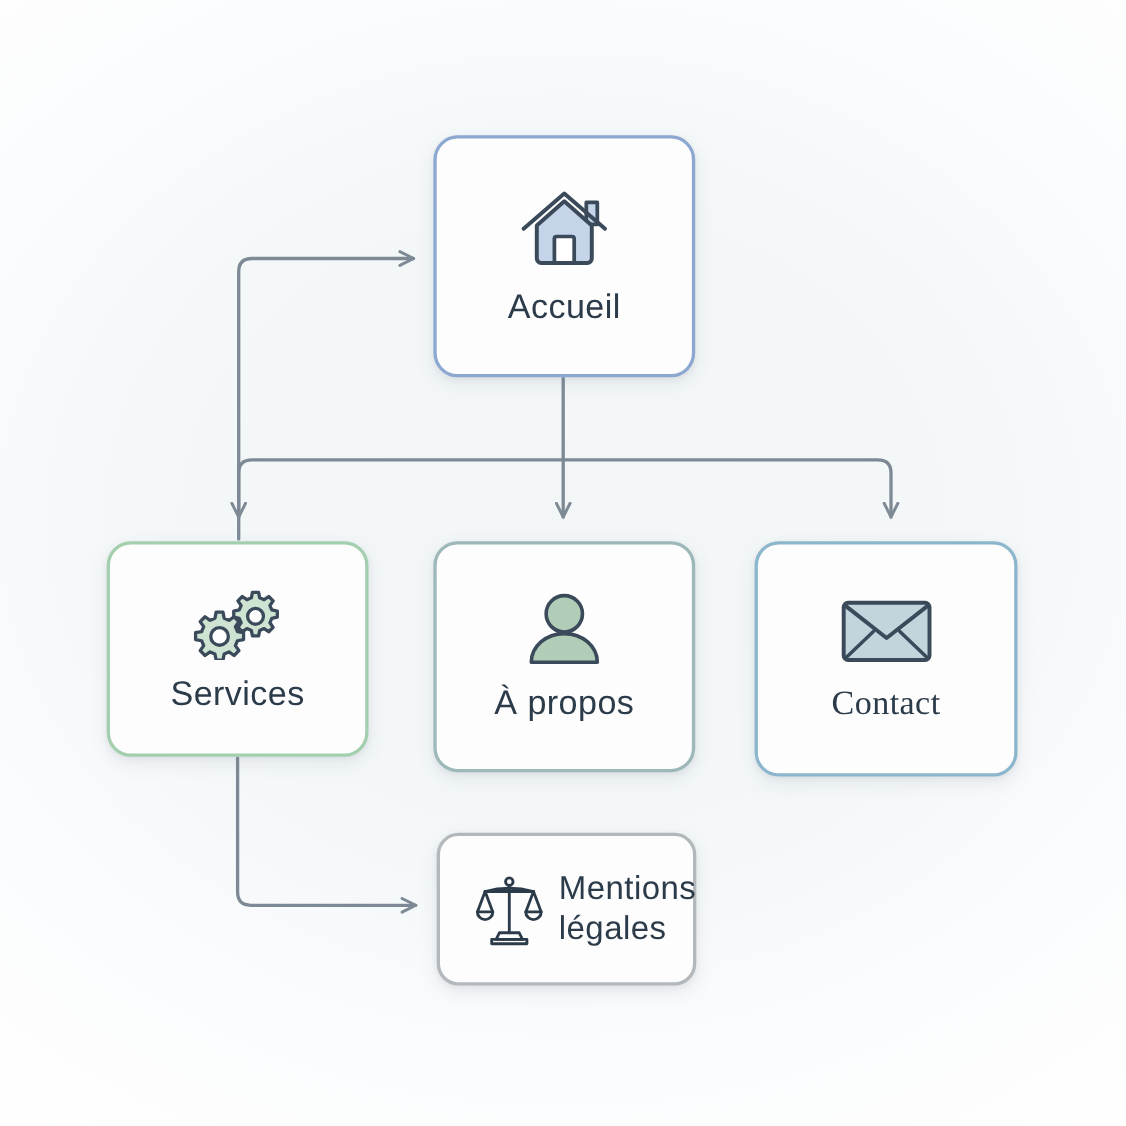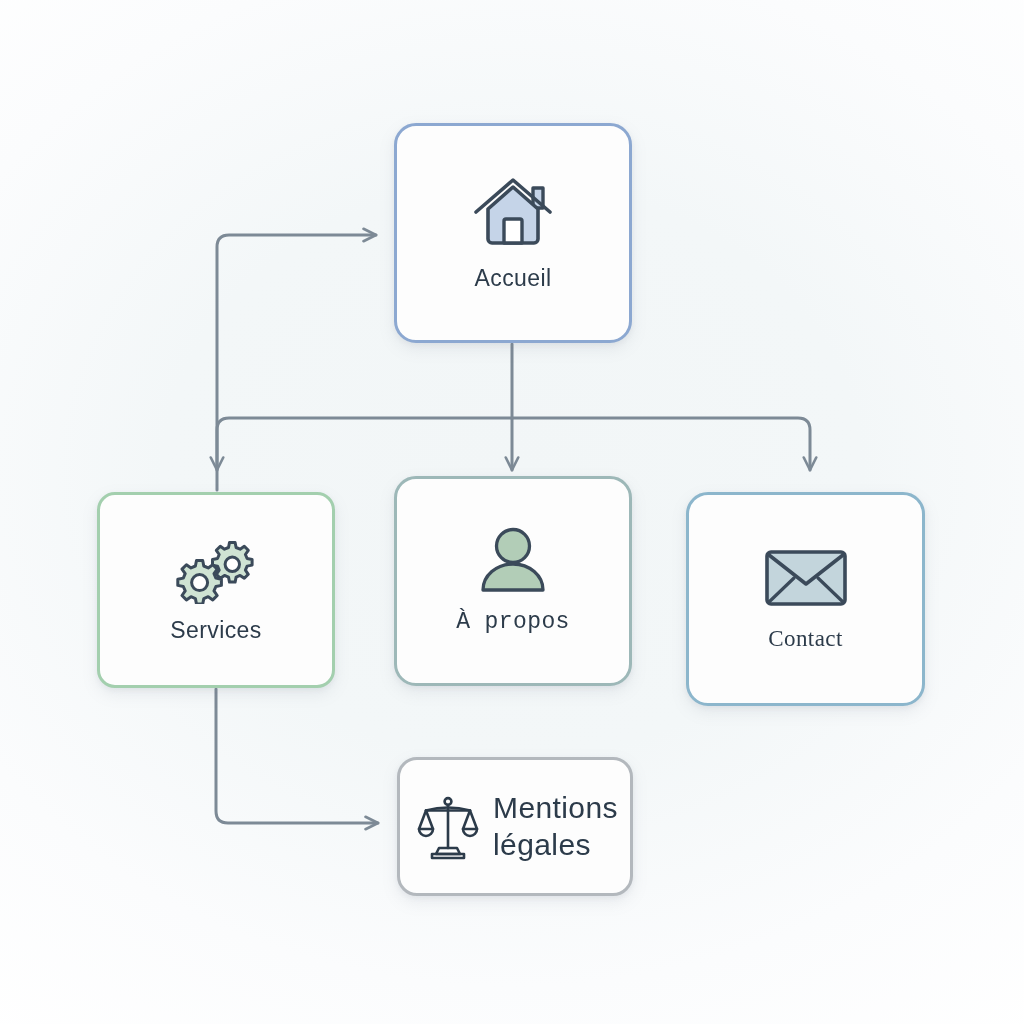--- a/index.html
+++ b/index.html
@@ -41,63 +41,61 @@
     justify-content: center;
     box-shadow: 0 6px 16px rgba(120,135,150,0.13), 0 2px 5px rgba(120,135,150,0.09);
   }
   .node .icon-wrap {
     display: flex;
     align-items: center;
     justify-content: center;
   }
   .node .label {
     color: #2c3b4a;
-    font-size: 23px;
+    font-size: 31px;
     letter-spacing: 0.4px;
     line-height: 1.12;
     text-align: center;
     white-space: nowrap;
   }
 
   
   #node-accueil {
     left: 394px; top: 123px; width: 238px; height: 220px;
     border-color: #8ca8d1;
   }
   #node-accueil .icon-wrap { margin-bottom: 14px; }
   #node-accueil .label { margin-top: 2px; }
 
   #node-services {
     left: 97px; top: 492px; width: 238px; height: 196px;
     border-color: #a3cfae;
-    border-radius: 18px;
   }
   #node-services .icon-wrap { margin-bottom: 14px; }
 
   #node-apropos {
-    left: 394px; top: 476px; width: 238px; height: 210px;
+    left: 394px; top: 492px; width: 238px; height: 210px;
     border-color: #9db8b8;
-    font-family: Liberation Mono, monospace;
   }
   #node-apropos .icon-wrap { margin-bottom: 14px; }
 
   #node-contact {
     left: 686px; top: 492px; width: 239px; height: 214px;
     border-color: #8cb6cc;
     font-family: Liberation Serif, serif;
   }
   #node-contact .icon-wrap { margin-bottom: 16px; }
 
   #node-mentions {
     left: 397px; top: 757px; width: 236px; height: 139px;
     border-color: #b3b8bd;
     border-radius: 20px;
     flex-direction: row;
     justify-content: flex-start;
-    padding-left: 17px;
+    padding-left: 32px;
   }
   #node-mentions .icon-wrap { margin-right: 14px; flex: 0 0 auto; }
   #node-mentions .label {
     text-align: left;
     white-space: normal;
     font-size: 30px;
     line-height: 1.22;
   }
 </style>
 </head>

